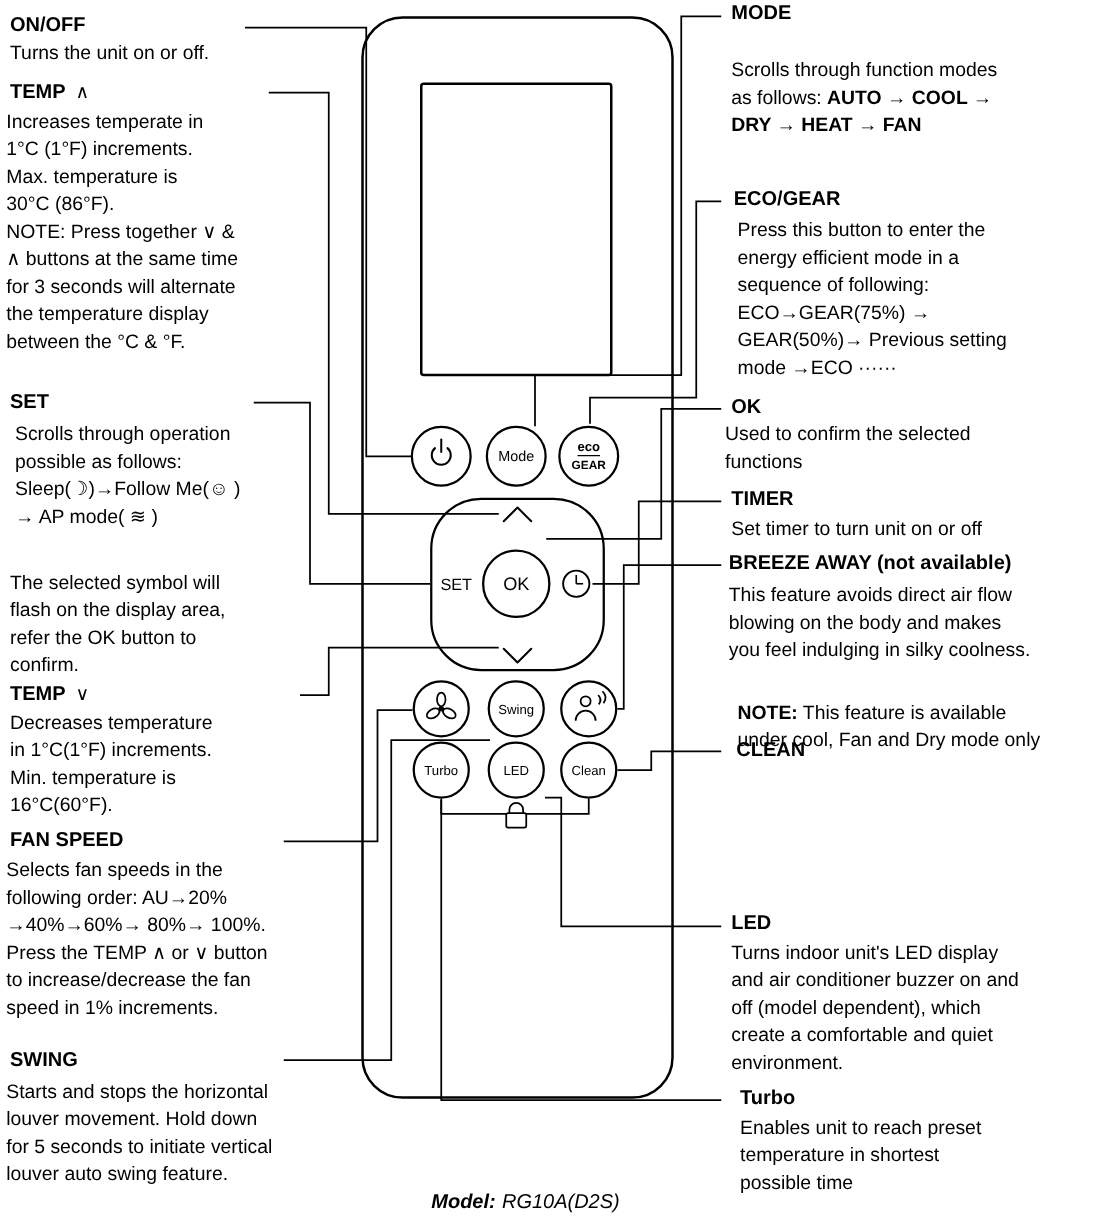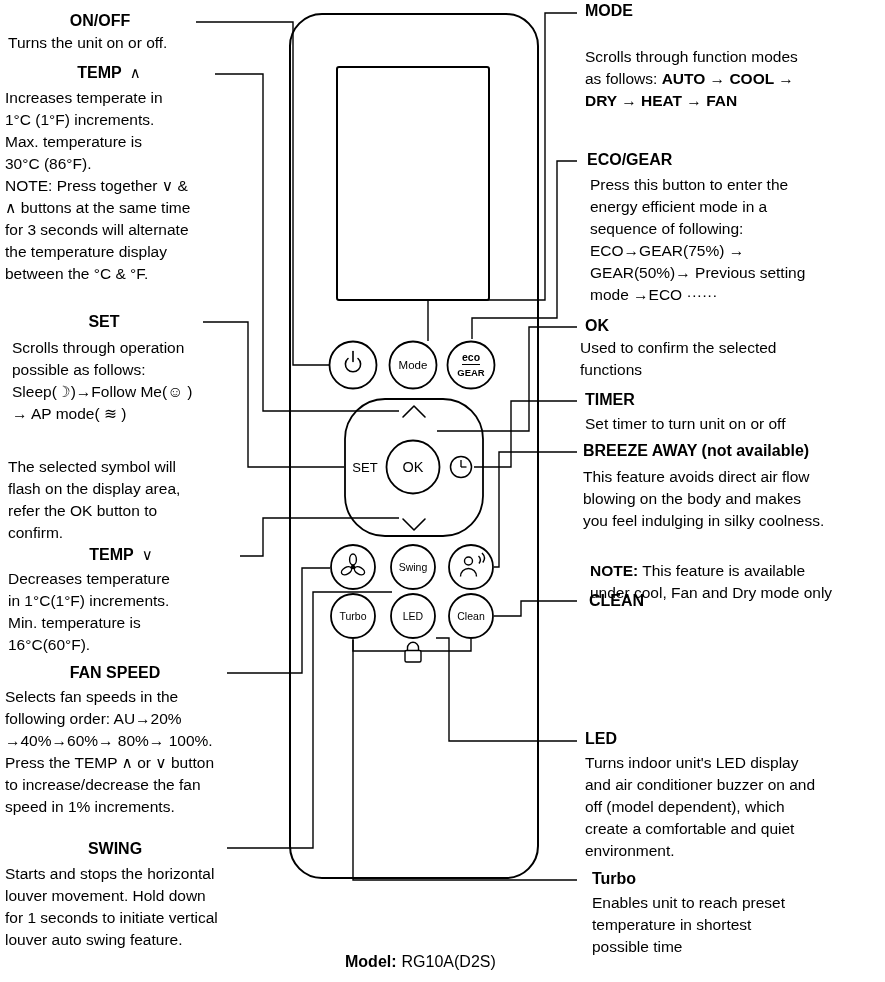--- a/index.html
+++ b/index.html
@@ -1,28 +1,28 @@
 <!DOCTYPE html>
 <html><head>
 <meta charset="utf-8">
 <style>
   html,body{margin:0;padding:0;background:#fff;}
   .stage{position:relative;width:885px;height:982px;background:#fff;overflow:hidden;
          font-family:"Liberation Sans",sans-serif;color:#000;}
   .h{position:absolute;font-weight:bold;font-size:16px;white-space:nowrap;}
-  .ra{text-align:center;}
+  .ra{text-align:left;}
   .b{position:absolute;font-size:15.5px;line-height:22px;white-space:pre-line;}
   .bold{font-weight:bold;}
   .chev{font-weight:normal;font-size:15px;margin-left:8px;}
   svg.overlay{position:absolute;left:0;top:0;}
   svg text{font-family:"Liberation Sans",sans-serif;fill:#000;}
   .line{fill:none;stroke:#000;stroke-width:1.4;}
   .shape{fill:#fff;stroke:#000;stroke-width:1.8;}
   .thin{fill:none;stroke:#000;stroke-width:1.6;stroke-linecap:round;stroke-linejoin:round;}
-  .model{position:absolute;font-size:16px;}
+  .model{position:absolute;font-size:16px;font-style:italic;}
 </style>
 </head>
 <body>
 
 <div class="stage">
 
   <svg class="overlay" width="885" height="982" viewBox="0 0 885 982">
 
     <rect class="shape" x="290" y="14" width="248" height="864" rx="32" style="stroke-width:2"></rect>
     <rect class="shape" x="337" y="67" width="152" height="233" rx="2" style="stroke-width:2"></rect>
@@ -163,21 +163,21 @@
   <div class="b" style="left:5px;top:686px">Selects fan speeds in the
 following order: AU→20%
 →40%→60%→ 80%→ 100%.
 Press the TEMP ∧ or ∨ button
 to increase/decrease the fan
 speed in 1% increments.</div>
 
   <div class="h ra" style="left:8px;top:840px;width:214px">SWING</div>
   <div class="b" style="left:5px;top:863px">Starts and stops the horizontal
 louver movement. Hold down
-for 1 seconds to initiate vertical
+for 5 seconds to initiate vertical
 louver auto swing feature.</div>
 
   <div class="h" style="left:585px;top:2px">MODE</div>
   <div class="b" style="left:585px;top:24px">
     <span>Scrolls through function modes
 as follows:  </span><span class="bold">AUTO → COOL →
 DRY →  HEAT → FAN</span>
   </div>
 
   <div class="h" style="left:587px;top:151px">ECO/GEAR</div>

